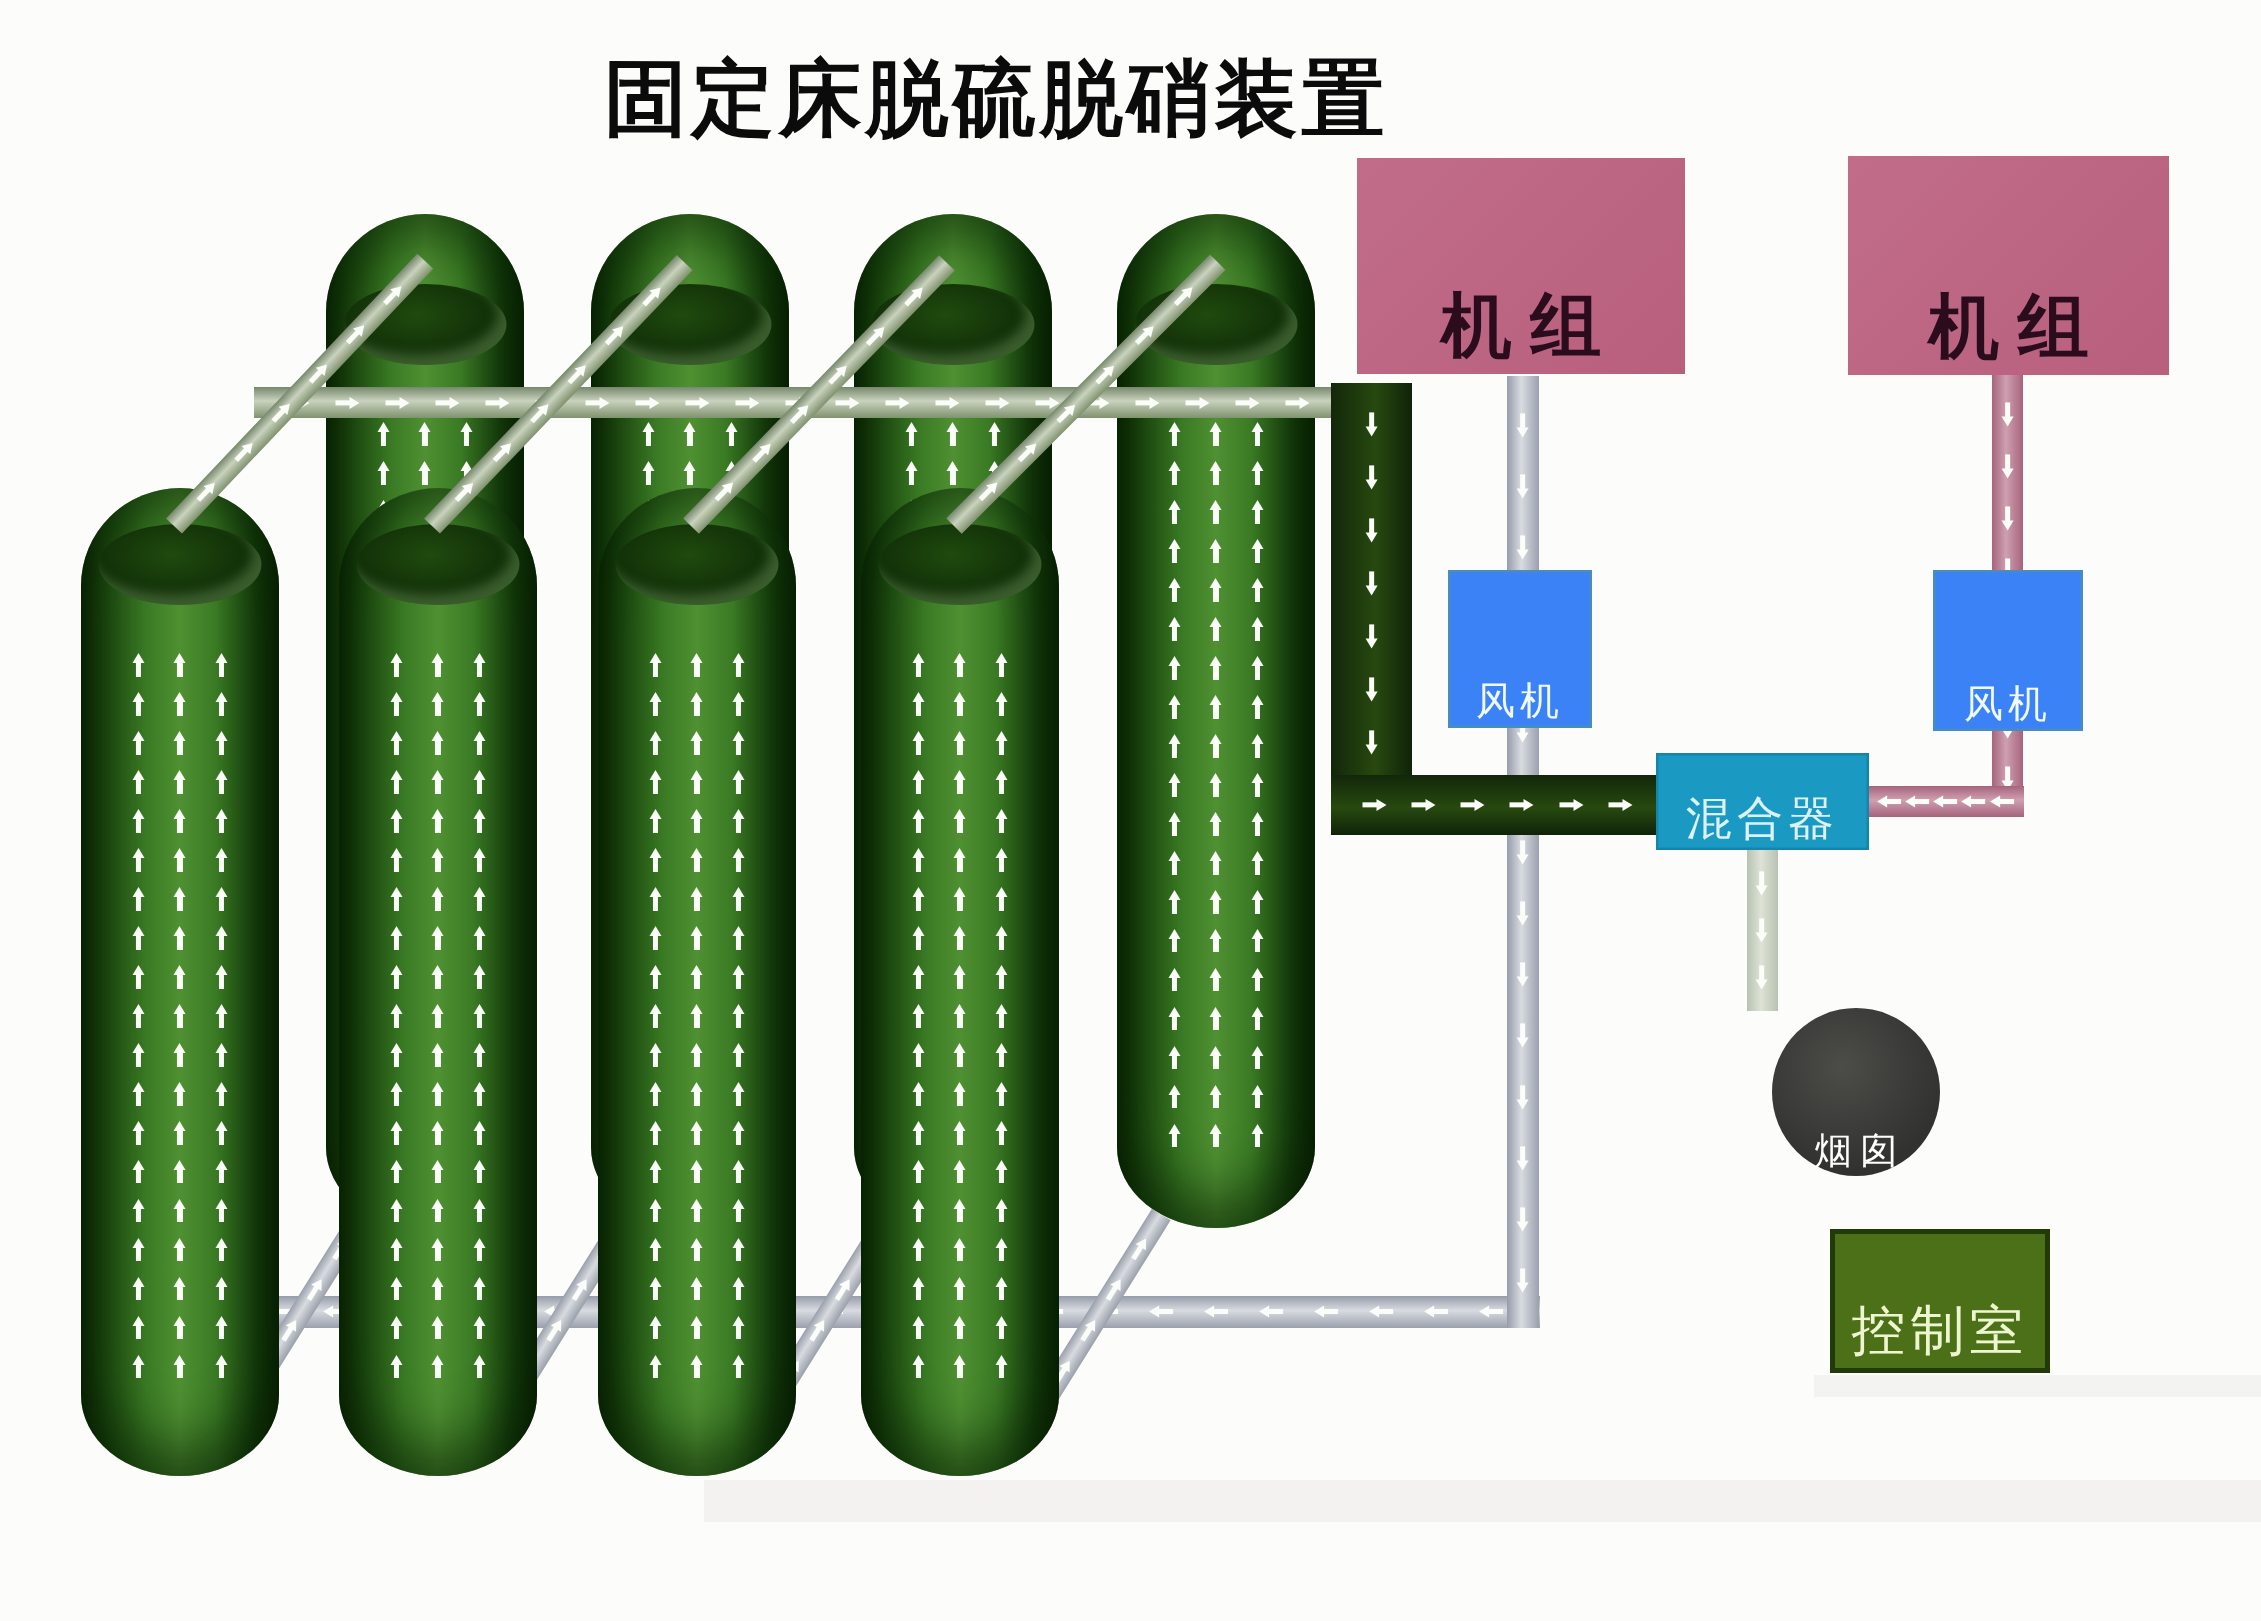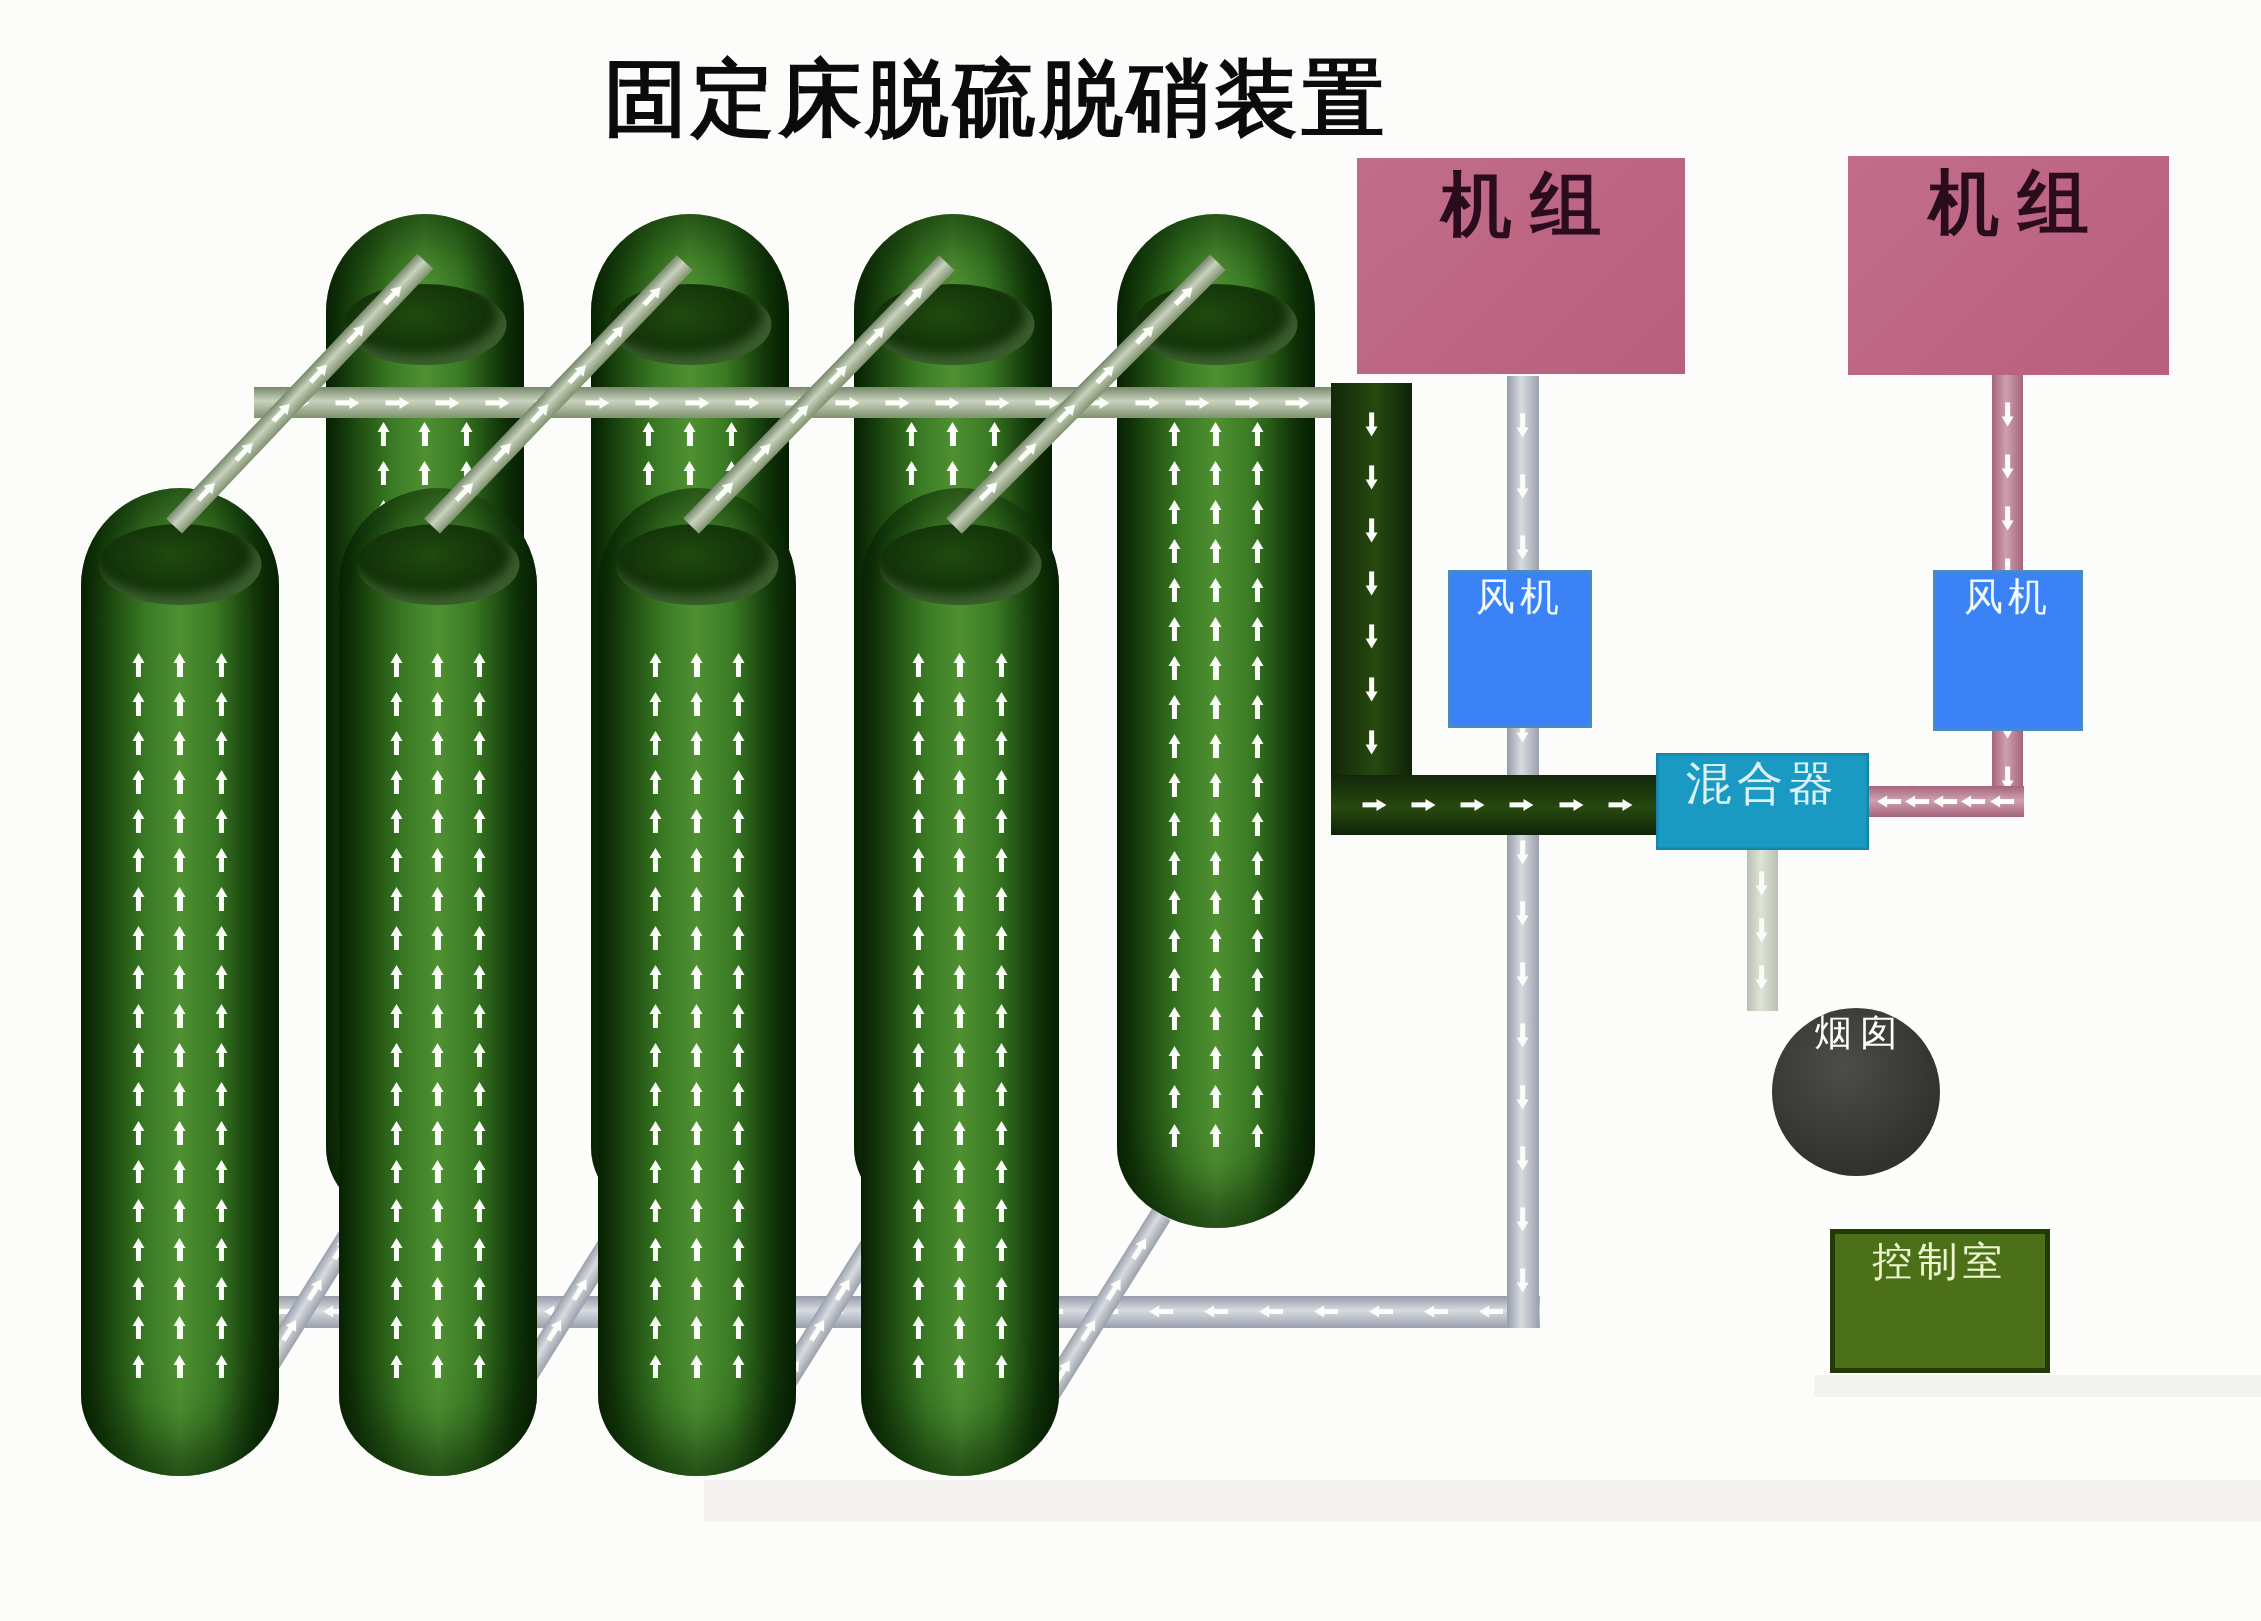--- a/index.html
+++ b/index.html
@@ -49,32 +49,32 @@
   .gray-d{background:linear-gradient(180deg,#9aa0ab,#d8dbe0 45%,#9aa0ab)}
   .darkp{background:linear-gradient(90deg,#12270a,#27490f 55%,#0f2309)}
   .darkp-h{background:linear-gradient(180deg,#12270a,#27490f 55%,#0f2309)}
   .pinkp-v{background:linear-gradient(90deg,#a express,#a5647c) }
   .pinkp-v{background:linear-gradient(90deg,#a5647c,#cf9fb0 45%,#a5647c)}
   .pinkp-h{background:linear-gradient(180deg,#a5647c,#cf9fb0 45%,#a5647c)}
   .palep{background:linear-gradient(90deg,#b9c2b2,#dde3d6 45%,#b9c2b2)}
   .diag{transform-origin:0 50%;height:22px}
 
   
-  .box{position:absolute;display:flex;align-items:flex-start;justify-content:center;
+  .box{position:absolute;display:flex;align-items:flex-end;justify-content:center;
        text-align:center}
   .unit{background:linear-gradient(135deg,#c16d89,#b85f7d);color:#2a0c1c;
         font-size:71px;font-weight:bold;letter-spacing:18.7px;text-indent:18.7px}
   .fan{background:#3b82f6;color:#f0faf9;font-size:39px;letter-spacing:5.1px;
        box-shadow:inset 0 0 0 2.5px rgba(90,150,148,.55)}
   .mixer{background:#1a9ac3;color:#dcf2f8;font-size:46px;letter-spacing:5.1px;
          box-shadow:inset 0 0 0 2.5px rgba(20,120,155,.6)}
   .chimney{background:radial-gradient(circle at 42% 35%,#4c4c48,#313130 72%);
            border-radius:50%;color:#fdfdfb;font-size:37px;letter-spacing:8.5px;text-indent:8.5px}
   .control{background:#4c7018;border:5.1px solid #223a08;color:#eef6cf;
-           font-size:40px;letter-spacing:5.1px}
+           font-size:54px;letter-spacing:5.1px}
   .band{position:absolute;pointer-events:none}
 </style>
 </head>
 <body>
 
 <div class="band" style="left:704px;top:1480px;width:1558px;height:42px;background:#ecebe9;opacity:.6"></div>
 <div class="band" style="left:1814px;top:1375px;width:447px;height:22px;background:#f0f0ee;opacity:.7"></div>
 
 <div class="tower back" style="left:326px;top:214px">
   <div class="cap c-b"></div>

